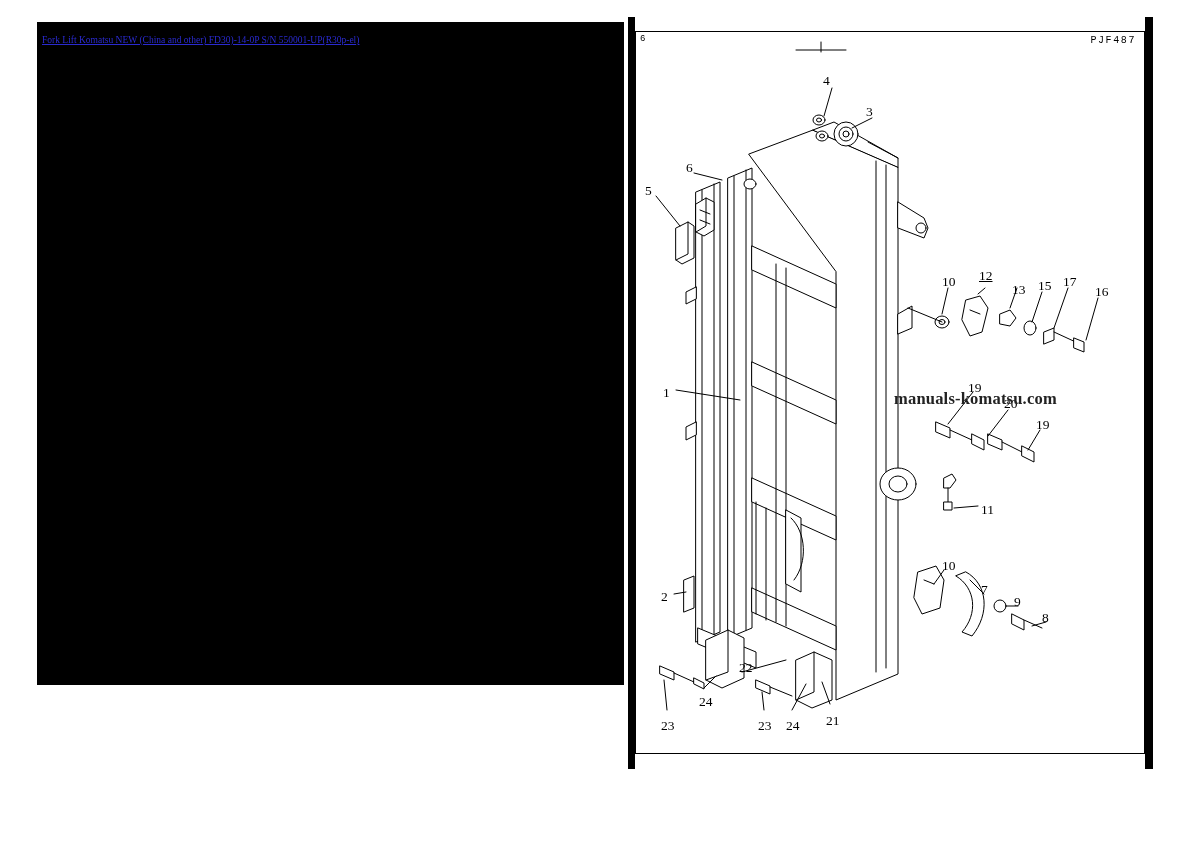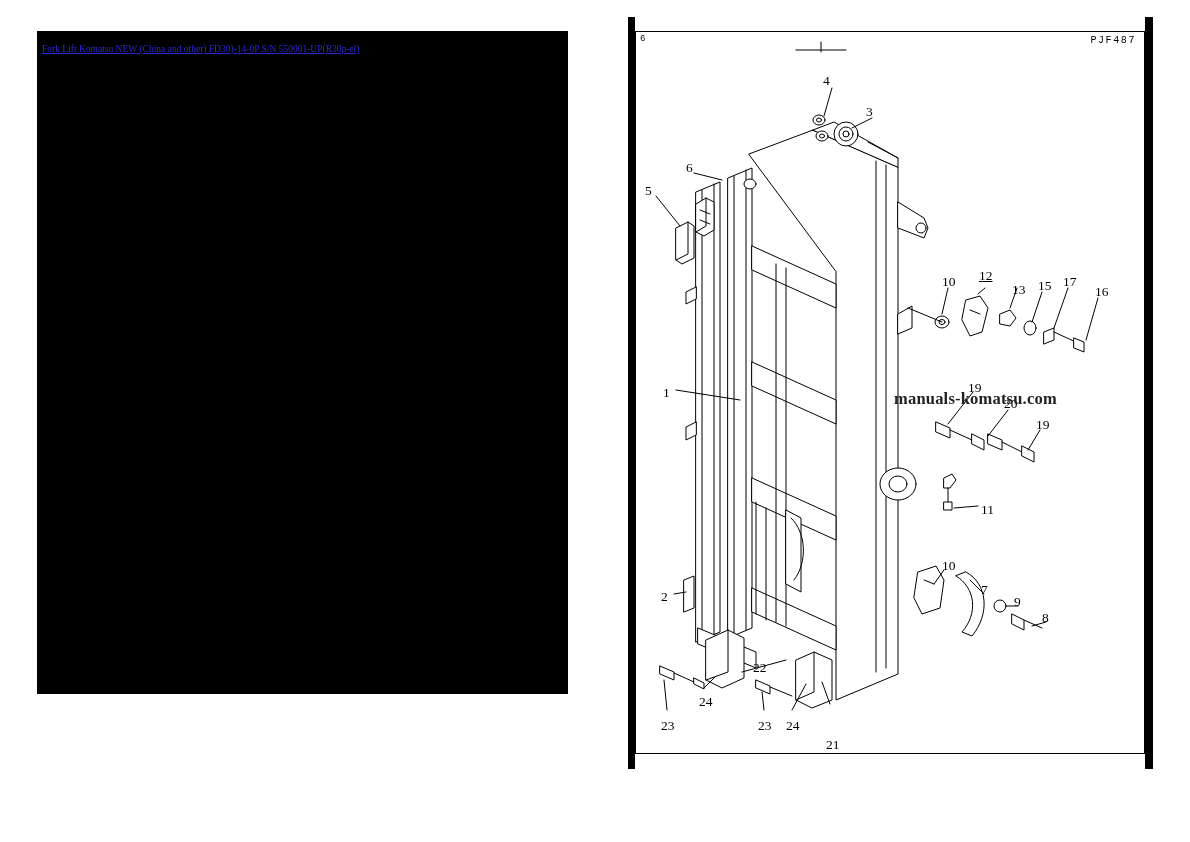--- a/index.html
+++ b/index.html
@@ -17,25 +17,24 @@
   #page {
     position: relative;
     width: 1190px;
     height: 842px;
   }
 
   
   #left-panel {
     position: absolute;
     left: 37px;
-    top: 31px;
-    width: 523px;
+    top: 22px;
+    width: 587px;
     height: 663px;
     background: #000000;
-    padding-left: 8px;
   }
   #breadcrumb {
     position: absolute;
     left: 5px;
     top: 13px;
     font-size: 9.5px;
     line-height: 11px;
     color: #2a2ad0;
     white-space: nowrap;
     text-decoration: underline;
@@ -295,24 +294,24 @@
       <div class="callout" style="left:27px;  top:353px;">1</div>
       <div class="callout" style="left:332px; top:348px;">19</div>
       <div class="callout" style="left:368px; top:364px;font-family:Liberation Serif, serif;">20</div>
       <div class="callout" style="left:400px; top:385px;">19</div>
       <div class="callout" style="left:345px; top:470px;">11</div>
       <div class="callout" style="left:306px; top:526px;">10</div>
       <div class="callout" style="left:345px; top:550px;">7</div>
       <div class="callout" style="left:378px; top:562px;">9</div>
       <div class="callout" style="left:406px; top:578px;">8</div>
       <div class="callout" style="left:25px;  top:557px;">2</div>
-      <div class="callout" style="left:117px; top:628px;text-align:right;">22</div>
+      <div class="callout" style="left:103px; top:628px;text-align:right;">22</div>
       <div class="callout" style="left:63px;  top:662px;">24</div>
       <div class="callout" style="left:25px;  top:686px;">23</div>
       <div class="callout" style="left:122px; top:686px;">23</div>
       <div class="callout" style="left:150px; top:686px;">24</div>
-      <div class="callout" style="left:190px; top:681px;margin-top:24px;">21</div>
+      <div class="callout" style="left:190px; top:681px;">21</div>
 
       <div id="watermark">manuals-komatsu.com</div>
     </div>
   </div>
 
 </div>
 
 </body></html>

